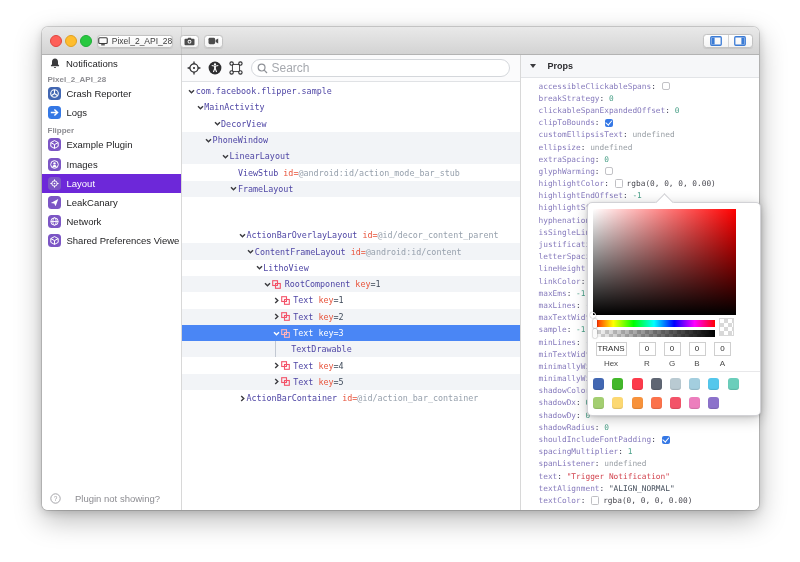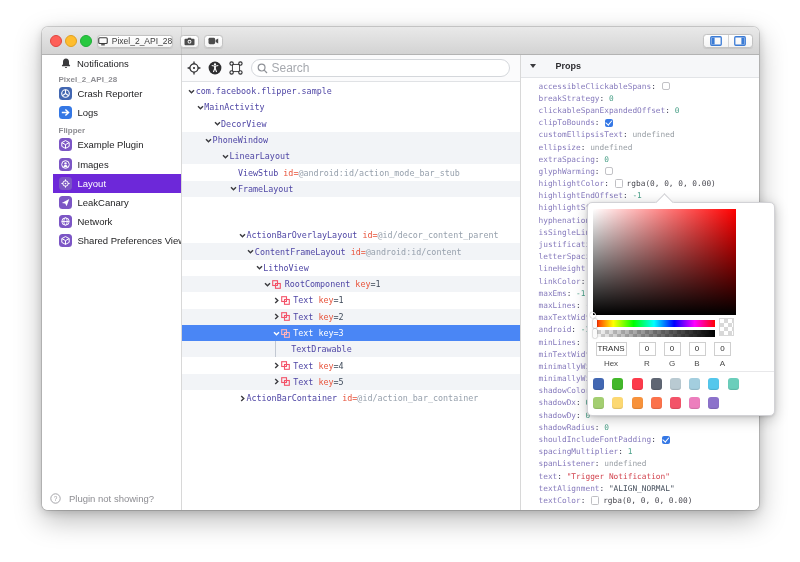--- a/index.html
+++ b/index.html
@@ -26,35 +26,35 @@
   .vid-btn { left:162px; width:19px; }
   .toggle-group { position:absolute; right:6px; top:6.5px; width:50px; height:14.5px;
     background:linear-gradient(#ffffff,#f4f4f4); border:1px solid #c3c3c3; border-radius:3.5px;
     display:flex; box-shadow:0 0.5px 1px rgba(0,0,0,0.08); }
   .toggle-cell { flex:1; display:flex; align-items:center; justify-content:center; }
   .toggle-cell + .toggle-cell { border-left:1px solid #d4d4d4; }
 
   
   .content { position:absolute; left:0; top:28px; right:0; bottom:0; display:flex;
     border-radius:0 0 6px 6px; overflow:hidden; }
-  .sidebar { width:139.5px; background:#fff; border-right:1px solid #d8d8d8; position:relative; flex:none;padding-left:11px; }
+  .sidebar { width:139.5px; background:#fff; border-right:1px solid #d8d8d8; position:relative; flex:none; }
   .center  { width:339px; background:#fff; border-right:1px solid #d8d8d8; position:relative; flex:none; }
   .rightpanel { flex:1; background:#fff; position:relative; }
 
   
   .side-row { display:flex; align-items:center; height:19.2px; padding-left:6px;
     font-size:9.5px; color:#1d1d1f; white-space:nowrap; overflow:hidden; }
   .side-row .plugicon { width:13px; height:13px; border-radius:3.5px; margin-right:5.5px; flex:none;
     display:flex; align-items:center; justify-content:center; }
   .side-row.selected { background:#6d28d9; color:#fff;text-align:center; }
   .side-section { height:13px; padding:0 0 0 5.5px; font-size:8px; font-weight:bold; color:#8e8e93;
     display:flex; align-items:flex-end; white-space:nowrap; }
   .notif-row { display:flex; align-items:center; height:16px; margin-top:0; padding-left:8px;
     font-size:9.5px; color:#1d1d1f; gap:6px; }
-  .side-footer { position:absolute; left:8px; bottom:6px; display:flex; align-items:center; gap:8px;
+  .side-footer { position:absolute; left:8px; bottom:6px; display:flex; align-items:center; gap:14px;
     font-size:9.5px; color:#8d8d92; }
 
   
   .toolbar { position:absolute; left:0; top:0; width:100%; height:27px; background:#fbfbfc;
     border-bottom:1px solid #e0e2e5; display:flex; align-items:center; }
   .tool-icon { width:14px; height:14px; margin-left:7px; flex:none; display:flex; align-items:center; justify-content:center; }
   .tool-icon:first-child { margin-left:5px; }
   .searchbox { margin-left:8px; width:259px; height:18px; border:1px solid #d4d7db; border-radius:9px;
     background:#fff; display:flex; align-items:center; padding-left:5px; gap:4px; }
   .searchbox .ph { font-size:12px; color:#a6a9af; }
@@ -69,21 +69,21 @@
   .chev { width:7.5px; flex:none; display:flex; align-items:center; justify-content:flex-start; }
   .chev svg { display:block; }
   .litho-ic { width:9px; height:9px; margin:0 3.5px 0 0.5px; flex:none; }
   .attr-n { color:#e8553d; }
   .attr-v { color:#97a1ad; }
   .attr-vd { color:#3f4a5a; }
   .guide { width:1.5px; height:16.3px; background:#c2c8d2; margin-right:15px; flex:none; }
 
   
   .props-header { position:absolute; left:0; top:0; width:100%; height:23px; background:#f6f7f9;
-    border-bottom:1px solid #e2e4e7; display:flex; align-items:center; padding-left:9px; gap:20px; }
+    border-bottom:1px solid #e2e4e7; display:flex; align-items:center; padding-left:9px; gap:12px; }
   .props-header .tri { width:0; height:0; border-left:3.5px solid transparent; border-right:3.5px solid transparent;
     border-top:4.5px solid #3a3a3e; }
   .props-header .lbl { font-size:9px; font-weight:bold; color:#2c2c30; }
   .props-list { position:absolute; left:0; top:25px; width:100%; }
   .prop-row { display:flex; align-items:center; height:12.2px; padding-left:18px; white-space:nowrap;
     font-family:"DejaVu Sans Mono", monospace; font-size:7.8px; }
   .pname { color:#877bbd; }
   .pcolon { color:#3f3f52; }
   .pval-num { color:#4aa088; }
   .pval-undef { color:#9aa0a6; }
@@ -92,21 +92,21 @@
   .pval-rgba { color:#4a4a52; }
   .pcheck { width:8px; height:8px; border-radius:2px; margin-left:1px; flex:none; position:relative; }
   .pcheck.off { background:#fff; border:1px solid #c2c2c6; }
   .pcheck.on { background:#3578e5; }
   .pcheck.on:after { content:""; position:absolute; left:2px; top:0.5px; width:2.5px; height:4.5px;
     border:solid #fff; border-width:0 1.3px 1.3px 0; transform:rotate(40deg); }
   .pcolorbox { width:8px; height:9px; background:#fff; border:1px solid #bfbfc3; border-radius:1.5px;
     margin:0 4px 0 1px; flex:none; }
 
   
-  .popup { position:absolute; left:544.5px; top:175px; width:188px; height:214px; background:#fff;
+  .popup { position:absolute; left:544.5px; top:175px; width:174px; height:214px; background:#fff;
     border:1px solid #d2d2d6; border-radius:5px;
     box-shadow:0 3px 14px rgba(0,0,0,0.22), 0 1px 3px rgba(0,0,0,0.12); }
   .popup-arrow { position:absolute; left:70px; top:-7.5px; width:13px; height:13px; background:#fff;
     border-left:1px solid #d2d2d6; border-top:1px solid #d2d2d6; transform:rotate(45deg); }
   .sat { position:absolute; left:5.5px; top:5.5px; width:142.5px; height:106px;
     background-color:#f00;
     background-image:linear-gradient(to top,#000,rgba(0,0,0,0)), linear-gradient(to right,#fff,rgba(255,255,255,0)); }
   .sat-marker { position:absolute; left:-3px; bottom:-3px; width:6px; height:6px; border-radius:50%;
     border:1.5px solid #fff; box-shadow:0 0 1px rgba(0,0,0,0.7); }
   .checker { background-image:
@@ -597,21 +597,21 @@
             <span class="pname">maxLines</span>
             <span class="pcolon">:&nbsp;</span>
             <span class="pval-num">-1</span>
           </div>
           <div class="prop-row">
             <span class="pname">maxTextWidth</span>
             <span class="pcolon">:&nbsp;</span>
             <span class="pval-num">-1</span>
           </div>
           <div class="prop-row">
-            <span class="pname">android</span>
+            <span class="pname">sample</span>
             <span class="pcolon">:&nbsp;</span>
             <span class="pval-num">-1</span>
           </div>
           <div class="prop-row">
             <span class="pname">minLines</span>
             <span class="pcolon">:&nbsp;</span>
             <span class="pval-num">-1</span>
           </div>
           <div class="prop-row">
             <span class="pname">minTextWidth</span>

